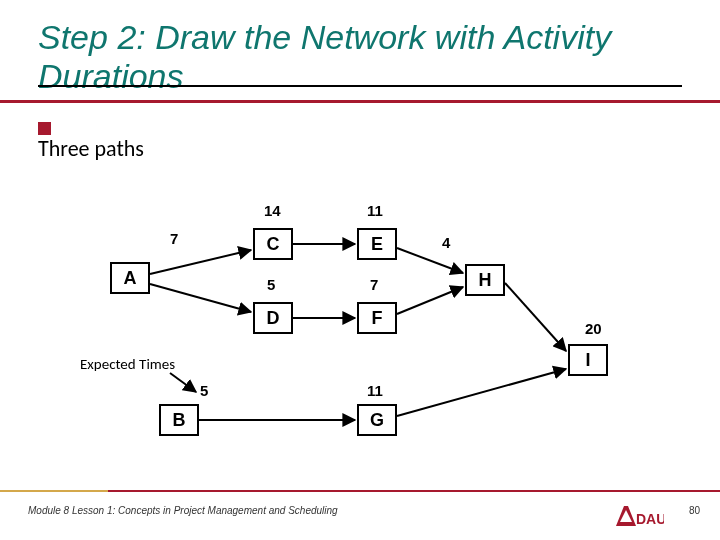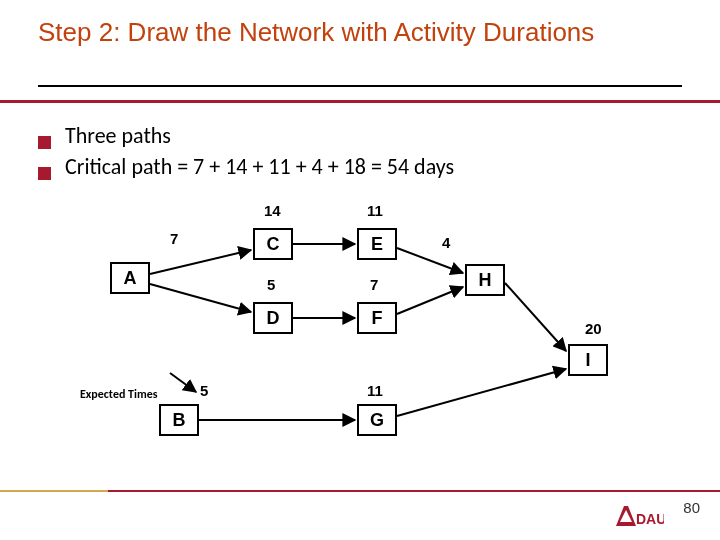--- a/index.html
+++ b/index.html
@@ -13,24 +13,25 @@
   }
   .slide {
     width: 100%;
     height: 100%;
     position: relative;
   }
   .title {
     position: absolute;
     top: 18px;
     left: 38px;
-    font-size: 26px;
+    font-size: 34px;
     font-weight: 400;
-    color: #c2410c;
+    color: #0f766e;
     line-height: 1.15;
+    font-style: italic;
   }
   .title-underline {
     position: absolute;
     top: 85px;
     left: 38px;
     width: 644px;
     height: 2px;
     background: #000;
   }
   .red-rule {
@@ -42,22 +43,23 @@
     background: #a6192e;
   }
   .bullets {
     position: absolute;
     top: 122px;
     left: 38px;
     font-family: Calibri, Arial, sans-serif;
   }
   .bullet-row {
     display: flex;
-    align-items: flex-end;
+    align-items: flex-start;
     margin-bottom: 4px;
+    flex-direction: column;
   }
   .bullet-box {
     width: 13px;
     height: 13px;
     background: #a6192e;
     margin-right: 14px;
     flex-shrink: 0;
   }
   .bullet-text {
     font-size: 22px;
@@ -83,25 +85,24 @@
     font-weight: bold;
   }
   .dur {
     position: absolute;
     font-size: 15px;
     font-weight: bold;
     color: #000000;
   }
   .label {
     position: absolute;
-    font-size: 12px;
-    font-weight: bold;
+    font-size: 15px;
+    font-weight: normal;
     color: #000;
     font-family: Calibri, Arial, sans-serif;
-    margin-top: 32px;
   }
   .edges {
     position: absolute;
     top: 0;
     left: 0;
     width: 720px;
     height: 260px;
   }
   .footer-line {
     position: absolute;
@@ -116,21 +117,21 @@
     bottom: 24px;
     left: 28px;
     font-size: 10px;
     font-style: italic;
     color: #333;
   }
   .page-num {
     position: absolute;
     bottom: 24px;
     right: 20px;
-    font-size: 15px;
+    font-size: 10px;
     color: #333;
   }
   .logo {
     position: absolute;
     bottom: 12px;
     right: 56px;
     width: 50px;
     height: 24px;
   }
 </style>
@@ -140,24 +141,20 @@
 <div class="slide">
 
   <div class="title">Step 2: Draw the Network with Activity Durations</div>
   <div class="title-underline"></div>
   <div class="red-rule"></div>
 
   <div class="bullets">
     <div class="bullet-row">
       <div class="bullet-box"></div>
       <div class="bullet-text">Three paths</div>
-    </div>
-    <div class="bullet-row">
-      <div class="bullet-box"></div>
-      <div class="bullet-text">Critical path = 7 + 14 + 11 + 4 + 18  = 54 days</div>
     </div>
   </div>
 
   <div class="diagram">
     <svg class="edges" viewBox="0 0 720 260">
       <defs>
         <marker id="arr" viewBox="0 0 10 10" refX="9" refY="5" markerWidth="7" markerHeight="7" orient="auto-start-reverse">
           <path d="M 0 0 L 10 5 L 0 10 z" fill="#000"></path>
         </marker>
       </defs>
@@ -200,20 +197,21 @@
     <div class="node" style="left:357px;top:102px">F</div>
     <div class="node" style="left:465px;top:64px">H</div>
     <div class="node" style="left:568px;top:144px">I</div>
     <div class="node" style="left:159px;top:204px">B</div>
     <div class="node" style="left:357px;top:204px">G</div>
 
     <div class="label" style="left:80px;top:155px">Expected Times</div>
   </div>
 
   <div class="footer-line"></div>
+  <div class="footer-text">Module 8 Lesson 1: Concepts in Project Management and Scheduling</div>
   <div class="page-num">80</div>
 
   <svg class="logo" viewBox="0 0 50 24">
     <path d="M 2 22 L 10 2 L 14 2 L 22 22 Z" fill="#a6192e"></path>
     <path d="M 6 18 L 12 6 L 18 18 Z" fill="#fff"></path>
     <text x="22" y="20" font-family="Arial" font-size="14" font-weight="bold" fill="#a6192e">DAU</text>
   </svg>
 
 </div>
 

